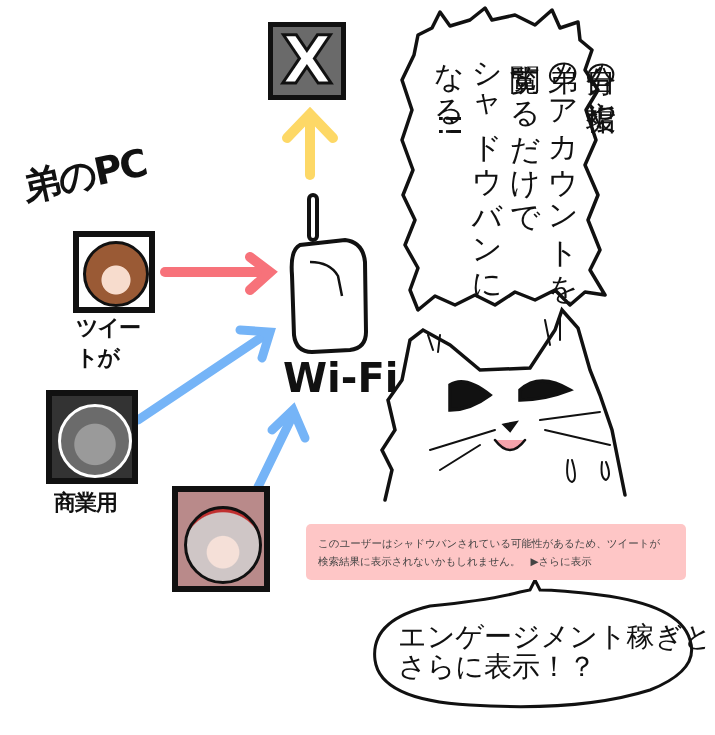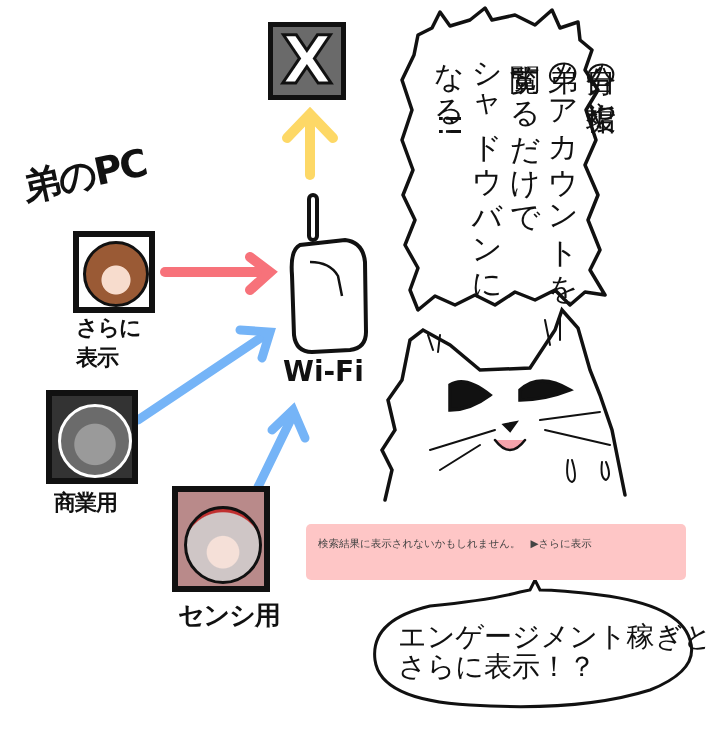--- a/index.html
+++ b/index.html
@@ -11,21 +11,21 @@
   .pc-title { left: 22px; top: 150px; font-size: 38px; transform: rotate(-12deg); letter-spacing: -2px; }
 
   .avatar-frame { border: 6px solid #111; background: #f4f4f4; box-sizing: border-box; }
   .avatar-circle { position: absolute; border-radius: 50%; border: 3px solid #111; box-sizing: border-box; overflow: hidden; }
   .avatar-label { font-size: 22px; font-weight: bold; letter-spacing: -1px; }
 
   .x-box { left: 268px; top: 22px; width: 78px; height: 78px; background: #6a6a6a; border: 5px solid #111; box-sizing: border-box; }
   .x-glyph { position: absolute; left: 0; top: 0; width: 100%; height: 100%; display: flex; align-items: center; justify-content: center;
              font-size: 66px; font-weight: bold; color: #fff; -webkit-text-stroke: 3px #111; line-height: 1; }
 
-  .wifi-label { left: 283px; top: 355px; font-size: 28px; font-weight: bold; letter-spacing: 0px; }
+  .wifi-label { left: 283px; top: 355px; font-size: 40px; font-weight: bold; letter-spacing: 0px; }
 
   .notice { left: 306px; top: 524px; width: 380px; height: 56px; background: #fec6c6; border-radius: 5px;
             box-sizing: border-box; padding: 10px 12px; font-size: 10.5px; color: #444; line-height: 18px; }
   .notice .more { margin-left: 10px; }
 
   .vtext { writing-mode: vertical-rl; font-size: 30px; line-height: 38px; letter-spacing: 1px; font-weight: normal; }
 
   .speech { font-size: 28px; line-height: 30px; font-family: "DejaVu Serif", serif; }
 </style>
 </head>
@@ -77,51 +77,51 @@
 
   <path fill="#fff" stroke="#111" stroke-width="3" d="M520,592 Q490,600 430,606 Q370,620 375,660 Q380,700 470,705 Q580,712 650,690 Q700,670 690,640 Q680,605 600,595 Q560,590 540,590 L535,580 L530,590 Z"></path>
 </svg>
 
 <div class="abs hand pc-title">弟のPC</div>
 
 <div class="abs" style="left:68px;top:231px;width:92px;height:100px;">
   <div class="abs avatar-frame" style="left:5px;top:0;width:82px;height:82px;background:#fff;">
     <div class="avatar-circle" style="left:4px;top:4px;width:66px;height:66px;background:radial-gradient(circle at 50% 60%, #f7dccd 0 30%, #9a5a35 32% 100%);"></div>
   </div>
-  <div class="abs avatar-label" style="left:8px;top:82px;">さらに表示</div>
+  <div class="abs avatar-label" style="left:8px;top:82px;">ツイートが</div>
 </div>
 
 <div class="abs" style="left:46px;top:382px;width:100px;height:130px;margin-top:8px;">
   <div class="abs avatar-frame" style="left:0;top:0;width:92px;height:94px;background:#333;">
     <div class="avatar-circle" style="left:6px;top:8px;width:74px;height:74px;background:radial-gradient(circle at 50% 55%, #9a9a9a 0 40%, #6b6b6b 42% 100%);border-color:#fff;"></div>
   </div>
   <div class="abs avatar-label" style="left:8px;top:98px;">商業用</div>
 </div>
 
 <div class="abs" style="left:172px;top:486px;width:110px;height:150px;">
   <div class="abs avatar-frame" style="left:0;top:0;width:98px;height:106px;background:#b98a8a;">
     <div class="avatar-circle" style="left:6px;top:14px;width:78px;height:78px;background:radial-gradient(circle at 50% 60%, #f5e0d8 0 28%, #cfc6c6 30% 70%, #c03030 72% 100%);"></div>
   </div>
-  <div class="abs avatar-label" style="left:6px;top:112px;font-size:26px;">センシ用</div>
 </div>
 
 <div class="abs x-box">
   <div class="x-glyph">X</div>
 </div>
 
 <div class="abs wifi-label">Wi-Fi</div>
 
 <div class="abs vtext" style="left:430px;top:42px;height:260px;">
   <span>自分の複垢や</span><br>
   <span>弟のアカウントを</span><br>
   <span>閲覧するだけで</span><br>
   <span>シャドウバンになる!!</span>
 </div>
 
 <div class="abs notice">
+  <div>このユーザーはシャドウバンされている可能性があるため、ツイートが</div>
   <div>
     <span>検索結果に表示されないかもしれません。</span><span class="more">▶さらに表示</span>
   </div>
 </div>
 
 <div class="abs speech" style="left:398px;top:622px;">
   <div>エンゲージメント稼ぎと</div>
   <div>さらに表示！？</div>
 </div>
 

